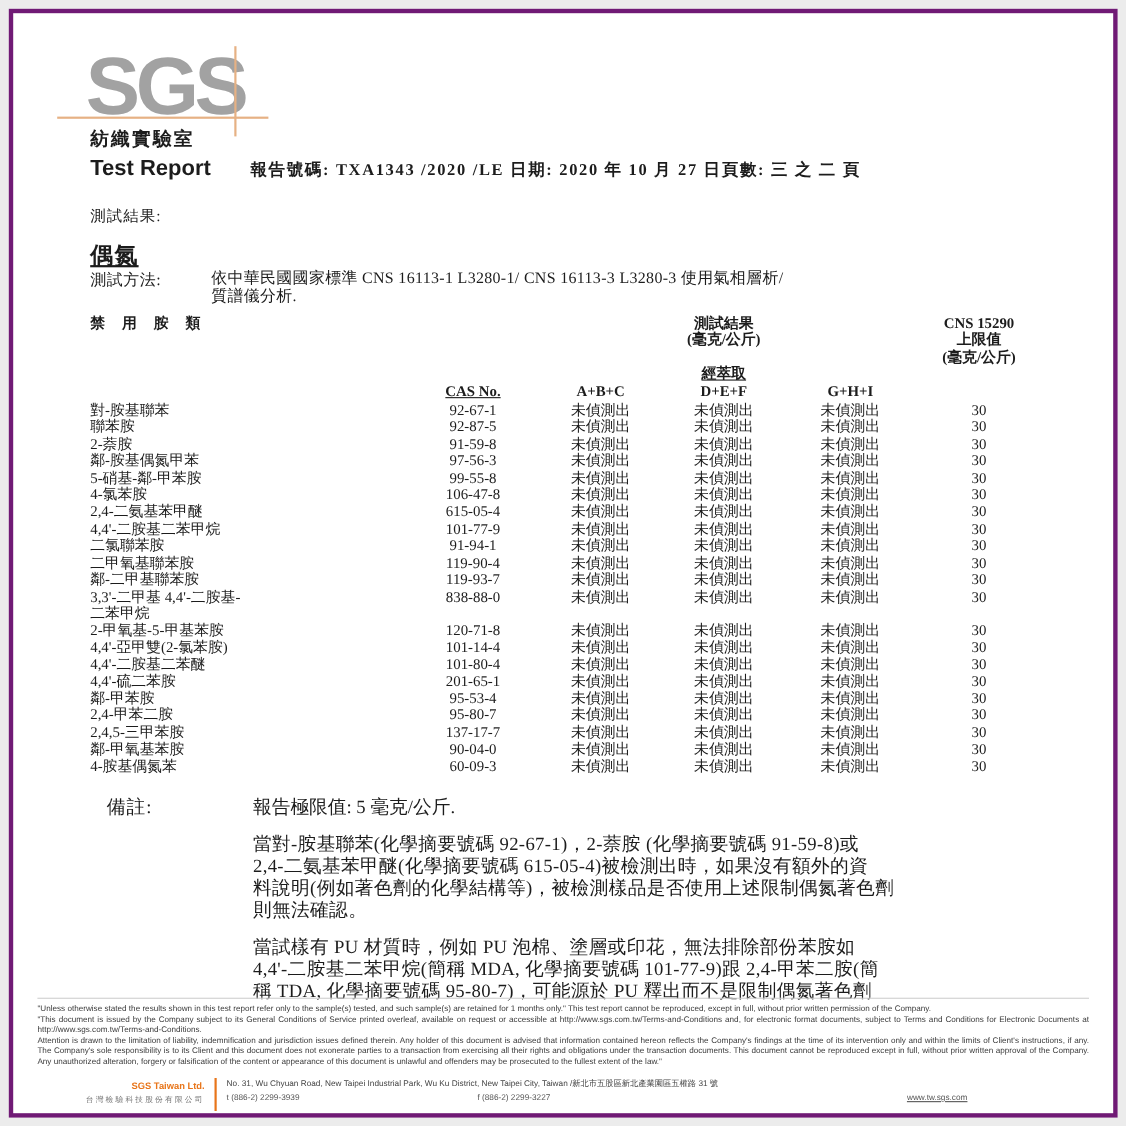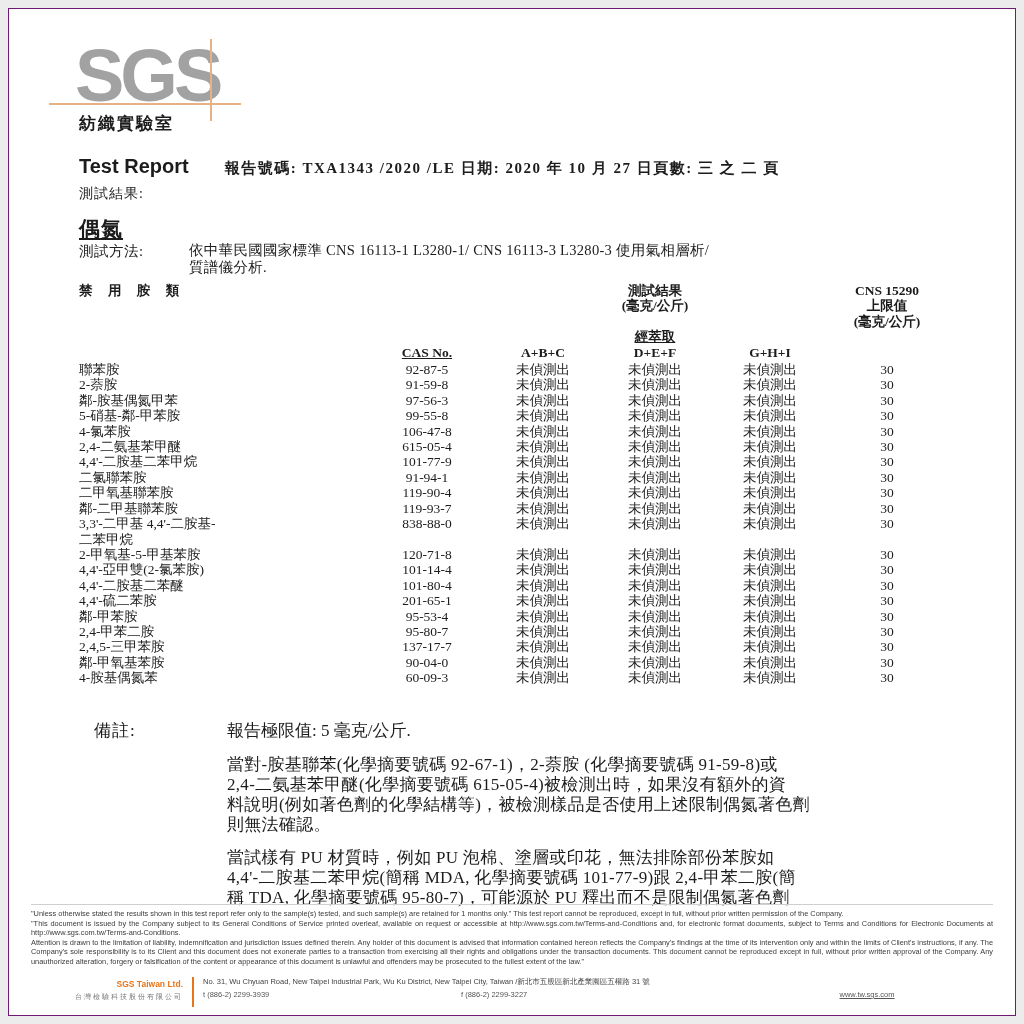--- a/index.html
+++ b/index.html
@@ -4,34 +4,34 @@
 <style>
   html,body{margin:0;padding:0;}
   body{
     width:1024px;height:1024px;position:relative;
     background:#ececec;
     font-family:"Liberation Serif","DejaVu Serif",serif;
     color:#1c1c1c;
   }
   .page{
     position:absolute;inset:8px;background:#ffffff;
-    border:1px solid #701a75;overflow:hidden;
+    border:4px solid #701a75;overflow:hidden;
   }
   
   .logo-text{
     position:absolute;left:66px;top:24px;
     font-family:"Liberation Sans","DejaVu Sans",sans-serif;
     font-weight:bold;font-size:74px;letter-spacing:-4px;
     color:#a2a2a2;
   }
   .logo-hline{position:absolute;left:40px;top:94px;width:192px;height:2px;background:#e6b184;}
   .logo-vline{position:absolute;left:201px;top:30px;width:2px;height:82px;background:#e6b184;}
   
   .lab-title{position:absolute;left:70px;top:103px;font-size:17px;font-weight:bold;letter-spacing:2px;}
-  .report-row{position:absolute;left:70px;top:130px;display:flex;align-items:baseline;white-space:nowrap;margin-top:16px;}
+  .report-row{position:absolute;left:70px;top:130px;display:flex;align-items:baseline;white-space:nowrap;}
   .report-title{font-family:"Liberation Sans","DejaVu Sans",sans-serif;font-weight:bold;font-size:20px;}
   .report-meta{font-size:15px;font-weight:bold;margin-left:36px;letter-spacing:1.5px;}
   .results-label{position:absolute;left:70px;top:176px;font-size:14px;letter-spacing:1px;}
   .section-title{position:absolute;left:70px;top:206px;font-size:21px;font-weight:bold;text-decoration:underline;letter-spacing:1px;}
   .method-row{position:absolute;left:70px;top:233px;display:flex;font-size:14.5px;}
   .method-label{width:110px;flex:none;letter-spacing:0.5px;}
   .method-text{white-space:pre-line;line-height:17px;letter-spacing:0.3px;}
   
   table.amines{position:absolute;left:68px;top:274px;width:868px;border-collapse:collapse;table-layout:fixed;}
   table.amines td{padding:0 2px;font-size:13.5px;line-height:15.4px;vertical-align:top;}
@@ -61,21 +61,21 @@
     position:absolute;left:22px;right:22px;top:968px;display:flex;
     font-family:"Liberation Sans","DejaVu Sans",sans-serif;color:#555;
   }
   .co-left{width:152px;flex:none;text-align:right;padding-top:2px;}
   .co-name-en{color:#e8751a;font-size:8.5px;font-weight:bold;}
   .co-name-zh{font-size:7px;letter-spacing:2px;color:#777;margin-top:3px;}
   .co-divider{width:2px;background:#e8751a;margin:0 9px;height:30px;flex:none;}
   .co-right{flex:1;}
   .co-address{font-size:7.5px;line-height:10px;color:#444;}
   .co-tf{display:flex;font-size:7.5px;margin-top:3px;padding-bottom:4px;border-bottom:1px solid #e0c095e;}
-  .co-tel{width:258px;}
+  .co-tel{width:228px;}
   .co-fax{width:280px;}
   .co-web{flex:1;text-align:center;text-decoration:underline;}
   .co-member{font-size:7.8px;color:#555;text-align:right;padding-right:128px;margin-top:19px;}
 </style>
 </head>
 <body>
 
 <div class="page">
 
   <div class="logo-text">SGS</div>
@@ -123,20 +123,28 @@
         <td class="c-def stack">
           <span class="u">經萃取</span>
           <span>D+E+F</span>
         </td>
         <td class="c-ghi">G+H+I</td>
         <td class="c-limit"></td>
       </tr>
     </thead>
     <tbody>
         <tr>
+          <td class="c-name">對-胺基聯苯</td>
+          <td class="c-cas">92-67-1</td>
+          <td class="c-abc">未偵測出</td>
+          <td class="c-def">未偵測出</td>
+          <td class="c-ghi">未偵測出</td>
+          <td class="c-limit">30</td>
+        </tr>
+        <tr>
           <td class="c-name">聯苯胺</td>
           <td class="c-cas">92-87-5</td>
           <td class="c-abc">未偵測出</td>
           <td class="c-def">未偵測出</td>
           <td class="c-ghi">未偵測出</td>
           <td class="c-limit">30</td>
         </tr>
         <tr>
           <td class="c-name">2-萘胺</td>
           <td class="c-cas">91-59-8</td>

